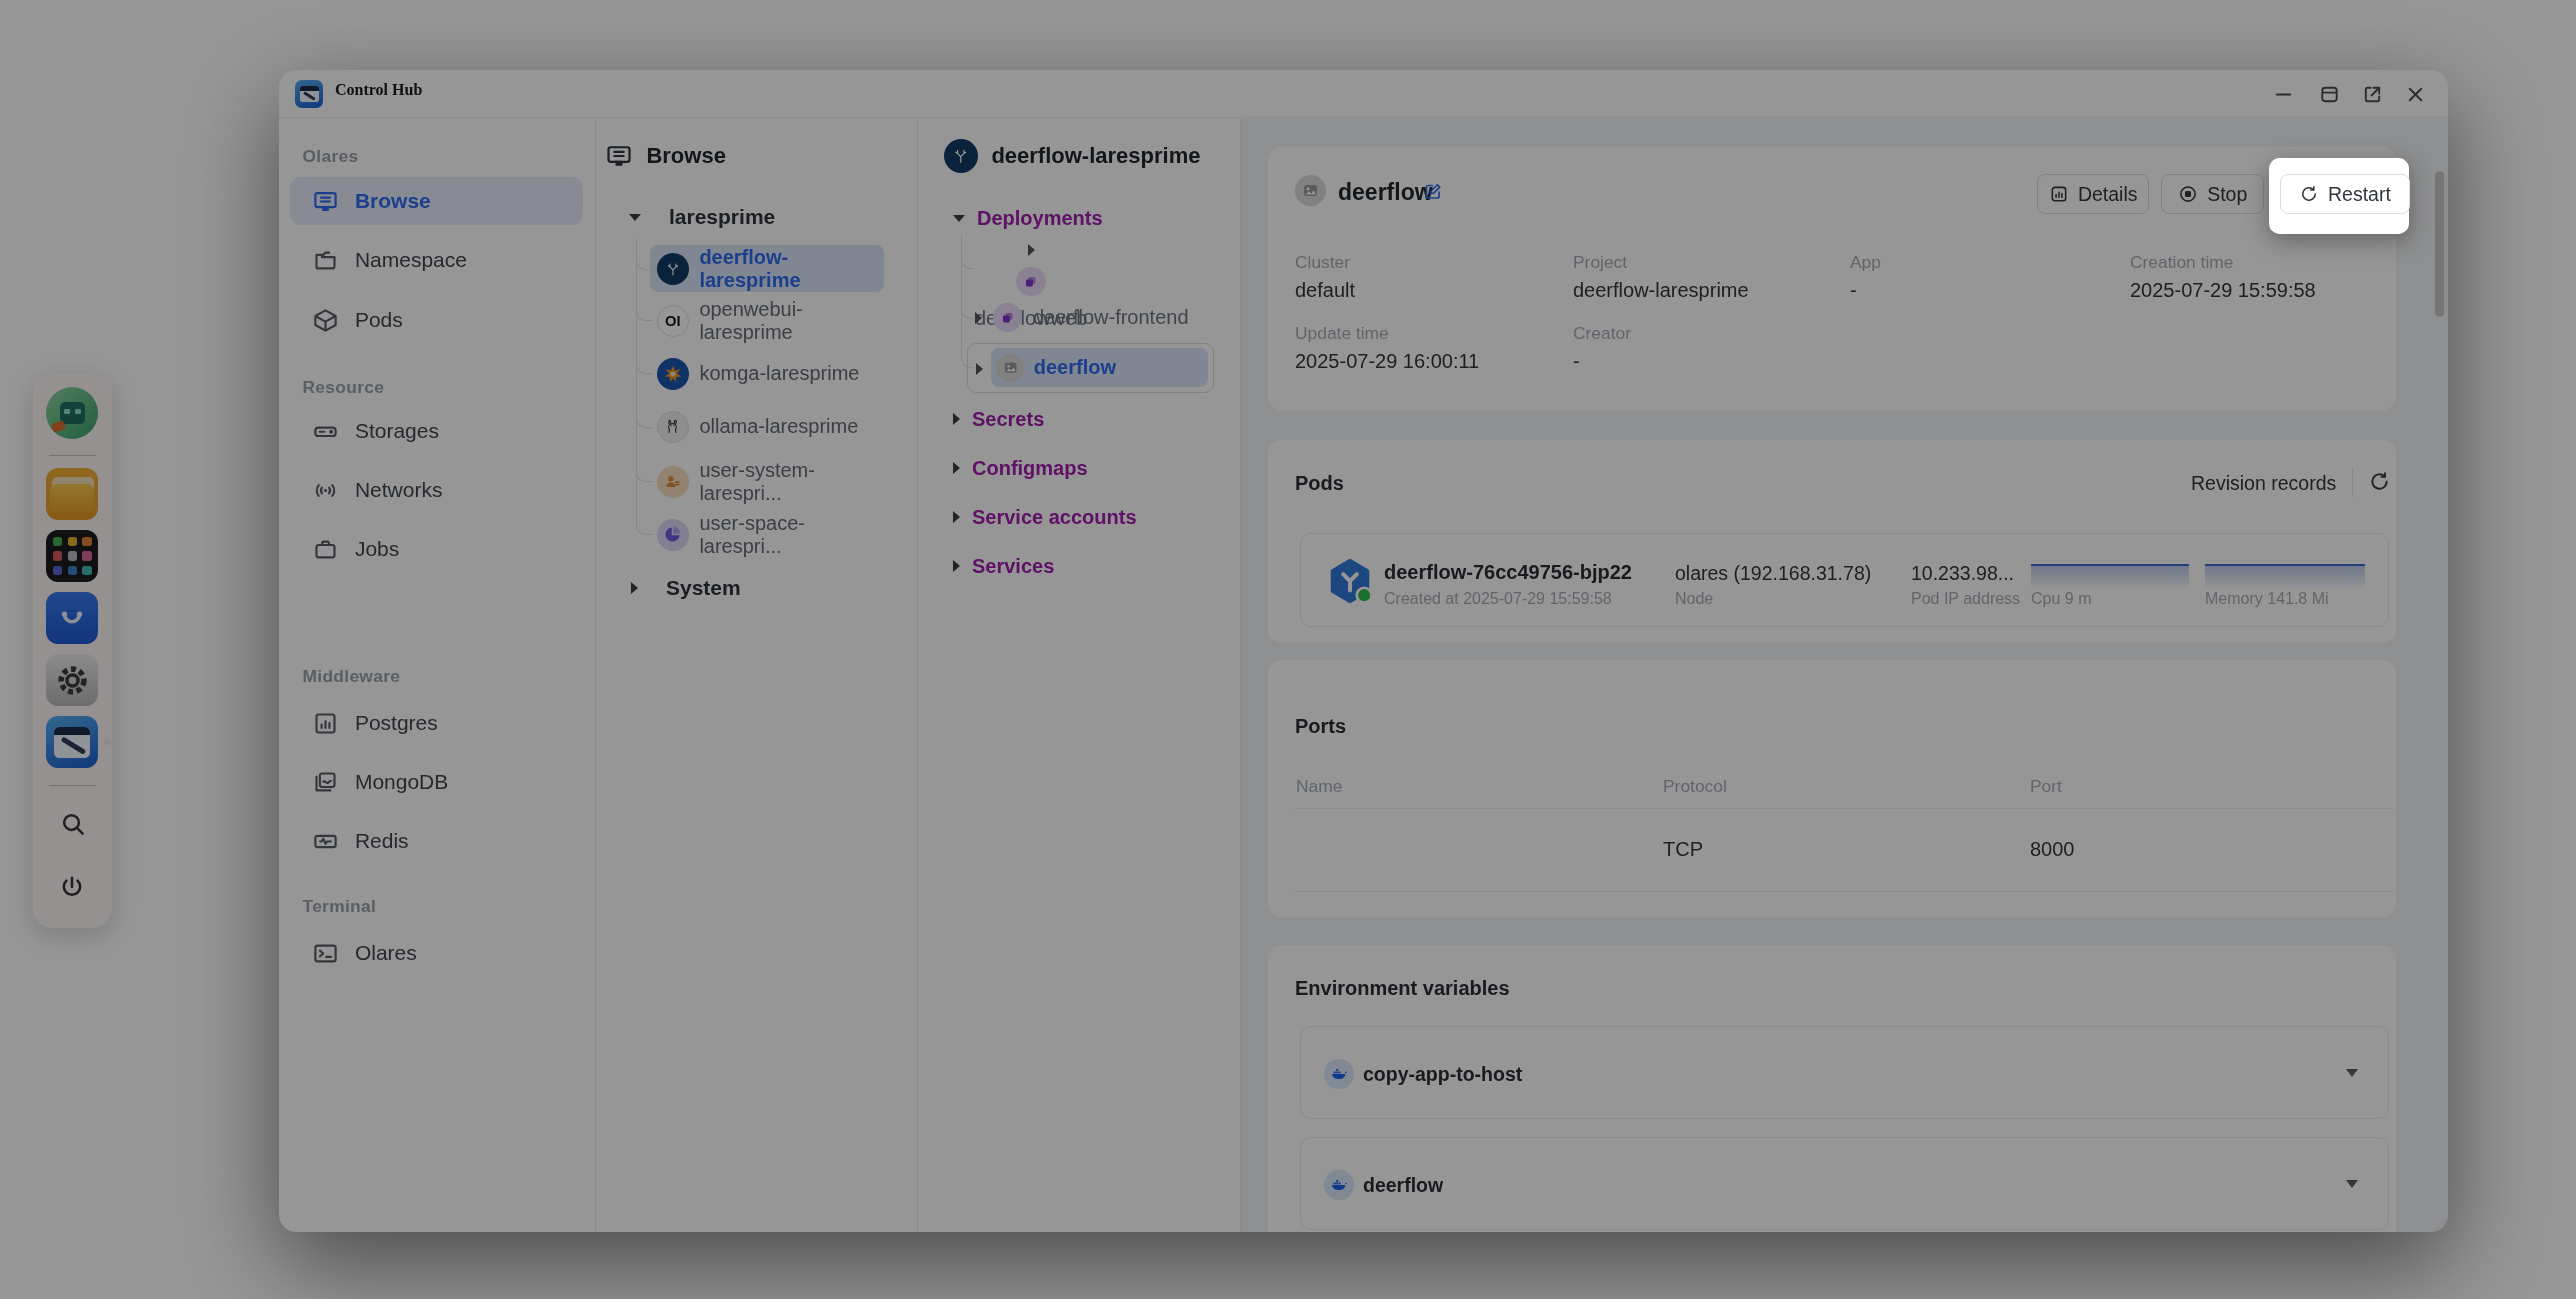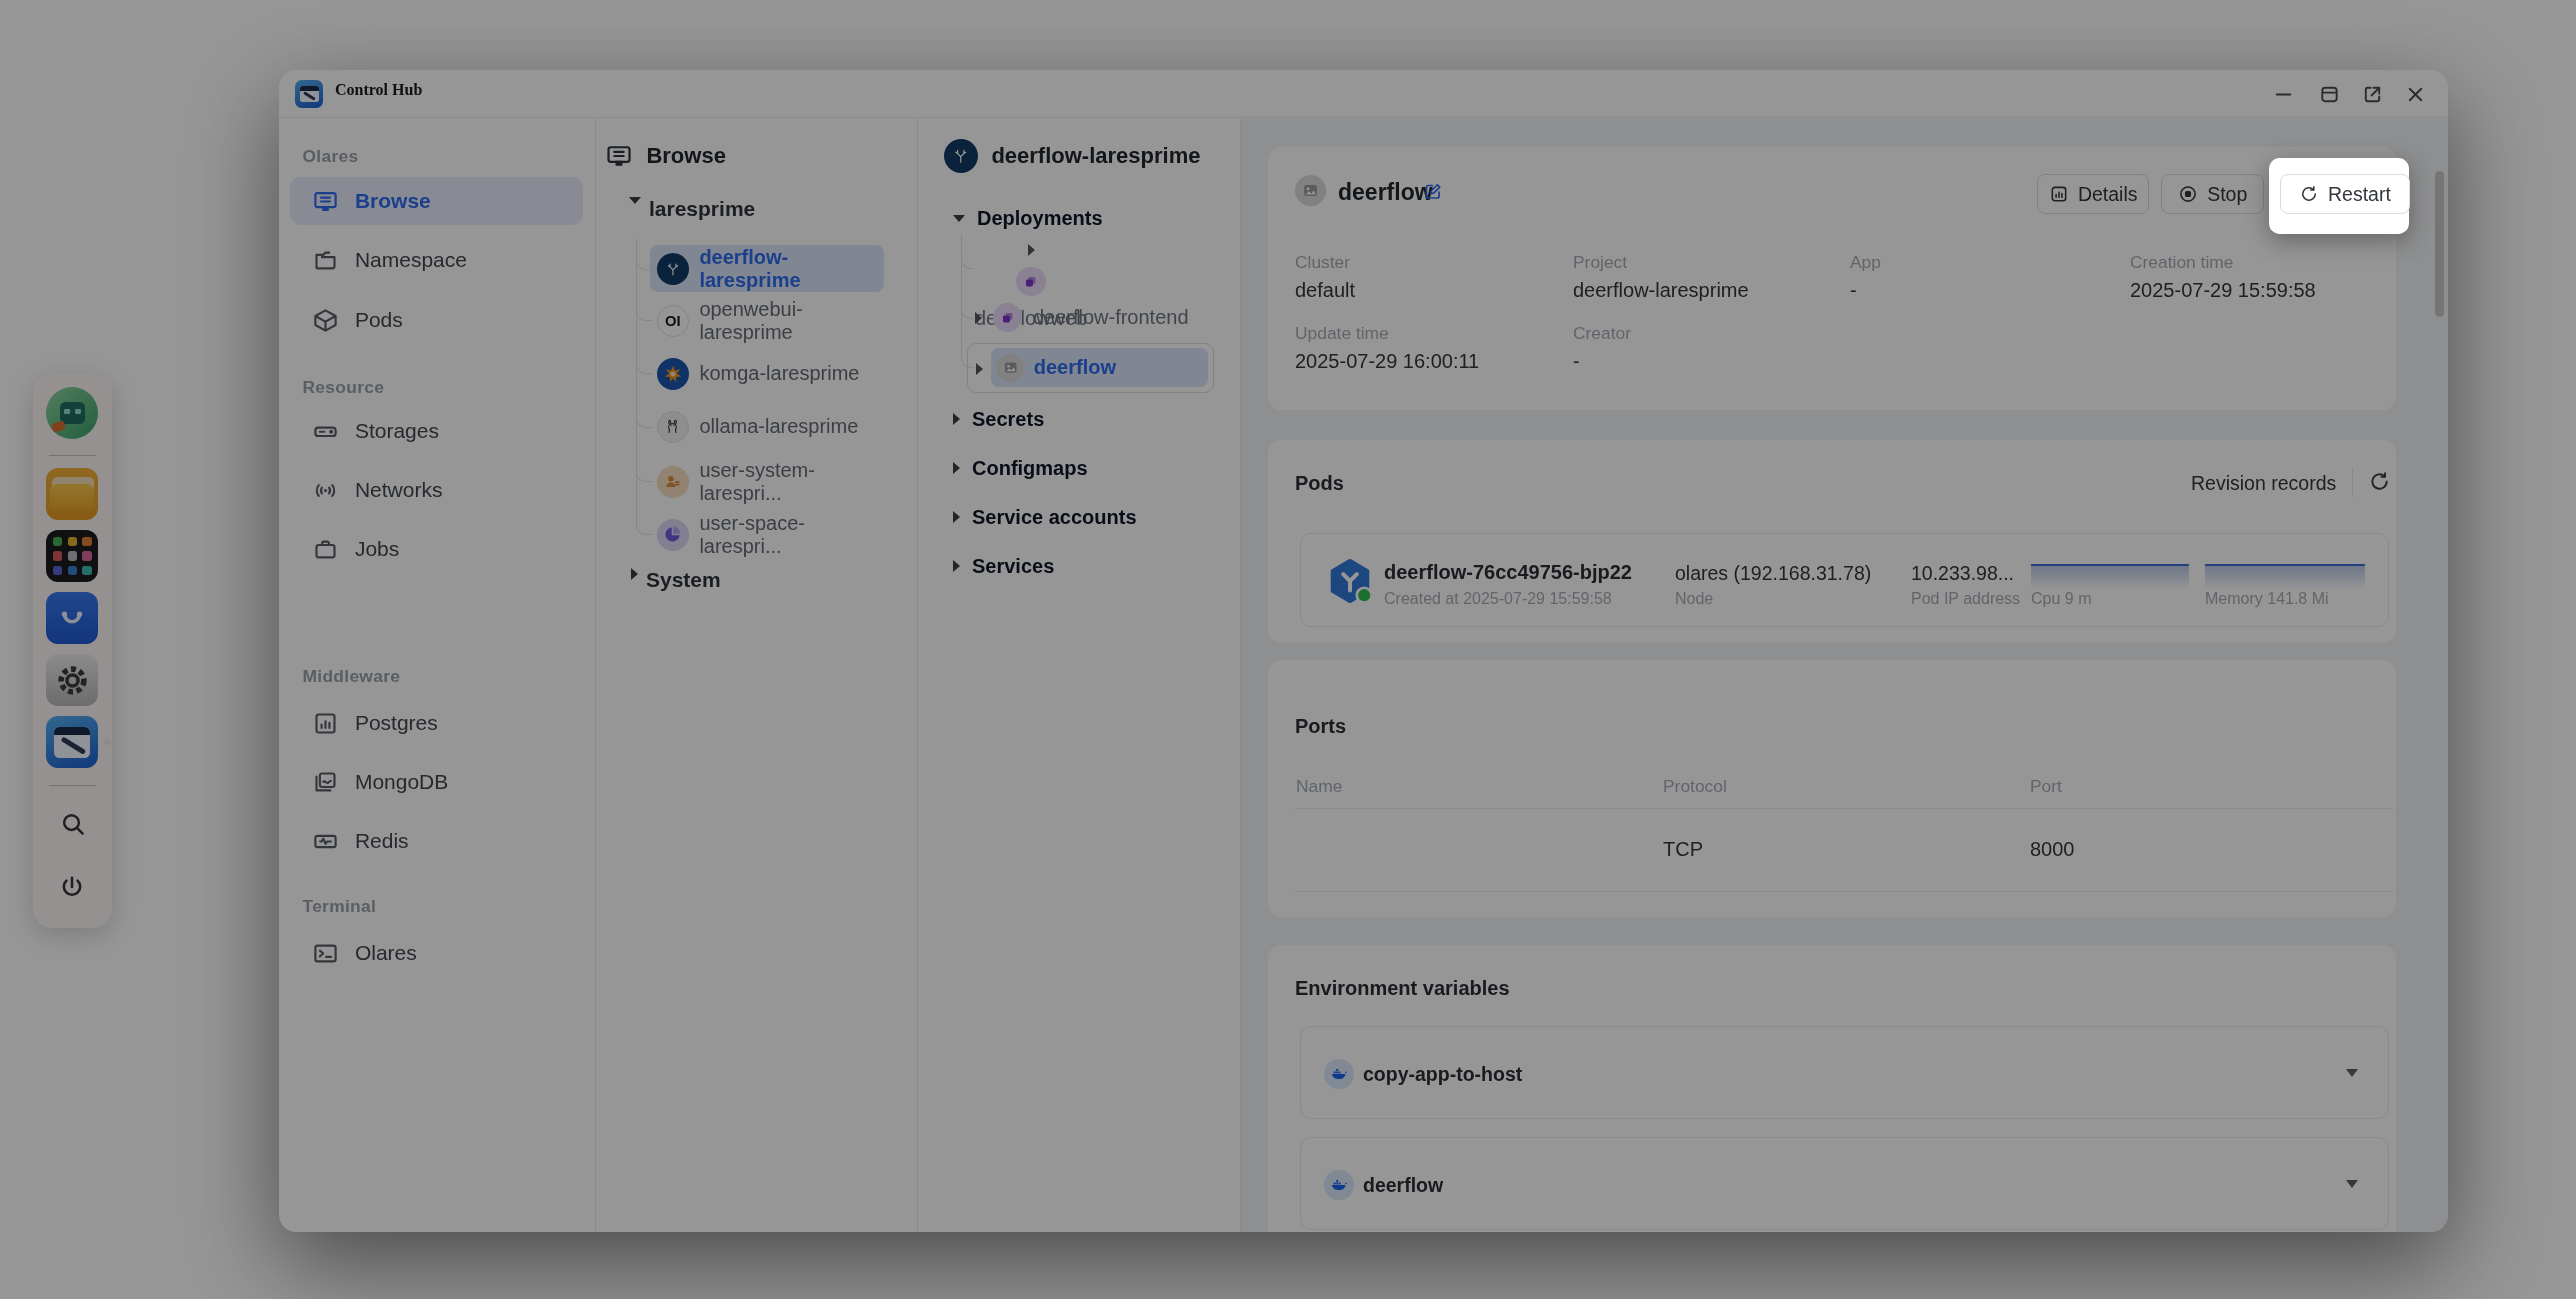--- a/index.html
+++ b/index.html
@@ -41,27 +41,27 @@
   .s-item { left:11.4px; width:293px; height:48px; border-radius:10.7px; display:flex; align-items:center;
     gap:16px; padding-left:21.5px; color:#41464d; font-size:21px; }
   .s-item .s-ico { width:27px; height:27px; color:#585e66; flex:0 0 auto; }
   .s-item.active { background:#e7edfb; color:#2e6bf0; font-weight:bold; }
   .s-item.active .s-ico { color:#2e6bf0; }
 
   
   .panel-head { display:flex; align-items:center; gap:13.4px; font-size:22px; font-weight:bold; color:#23272d; }
   .cdown { width:0; height:0; border-left:6px solid transparent; border-right:6px solid transparent; border-top:7.4px solid #3a3f45; }
   .cright { width:0; height:0; border-top:6px solid transparent; border-bottom:6px solid transparent; border-left:7.4px solid #3a3f45; }
-  .t-root { display:flex; gap:8px; font-size:21px; font-weight:bold; color:#2f343a; }
+  .t-root { display:flex; align-items:center; gap:28px; font-size:21px; font-weight:bold; color:#2f343a; }
   .t-row { display:flex; align-items:center; gap:10.7px; font-size:20px; color:#656c75; height:47px; }
   .t-row.sel { background:#dbe5f8; border-radius:8px; color:#2e6bf0; font-weight:bold; }
   .av { width:32px; height:32px; border-radius:50%; flex:0 0 auto; display:flex; align-items:center; justify-content:center; overflow:hidden; }
   .conn-v { width:1.3px; background:#e4e4e6; }
   .elbow { width:16px; height:20px; border-left:1.3px solid #e4e4e6; border-bottom:1.3px solid #e4e4e6; border-bottom-left-radius:9.4px; }
-  .g-row { display:flex; align-items:center; gap:12px; font-size:20px; font-weight:bold; color:#0f172a; height:40px; }
+  .g-row { display:flex; align-items:center; gap:12px; font-size:20px; font-weight:bold; color:#a21caf; height:40px; }
   .c-row { display:flex; align-items:center; gap:10.7px; font-size:20px; color:#6e7681; height:47px; }
 
   
   #main-bg { left:962px; top:49px; width:1207px; height:1113px; background:#f2f3f5; }
   .card { position:absolute; background:#fff; border-radius:13.4px; }
   .btn { display:flex; align-items:center; justify-content:center; gap:9.4px; height:40px;
     background:#fff; border:1.3px solid #d8dce1; border-radius:8px; font-size:19.5px; color:#33373c; }
   .meta-l { font-size:17.4px; color:#a5acb4; }
   .meta-v { font-size:20px; color:#33373c; }
   .sub { font-size:16px; color:#a5acb4; }

